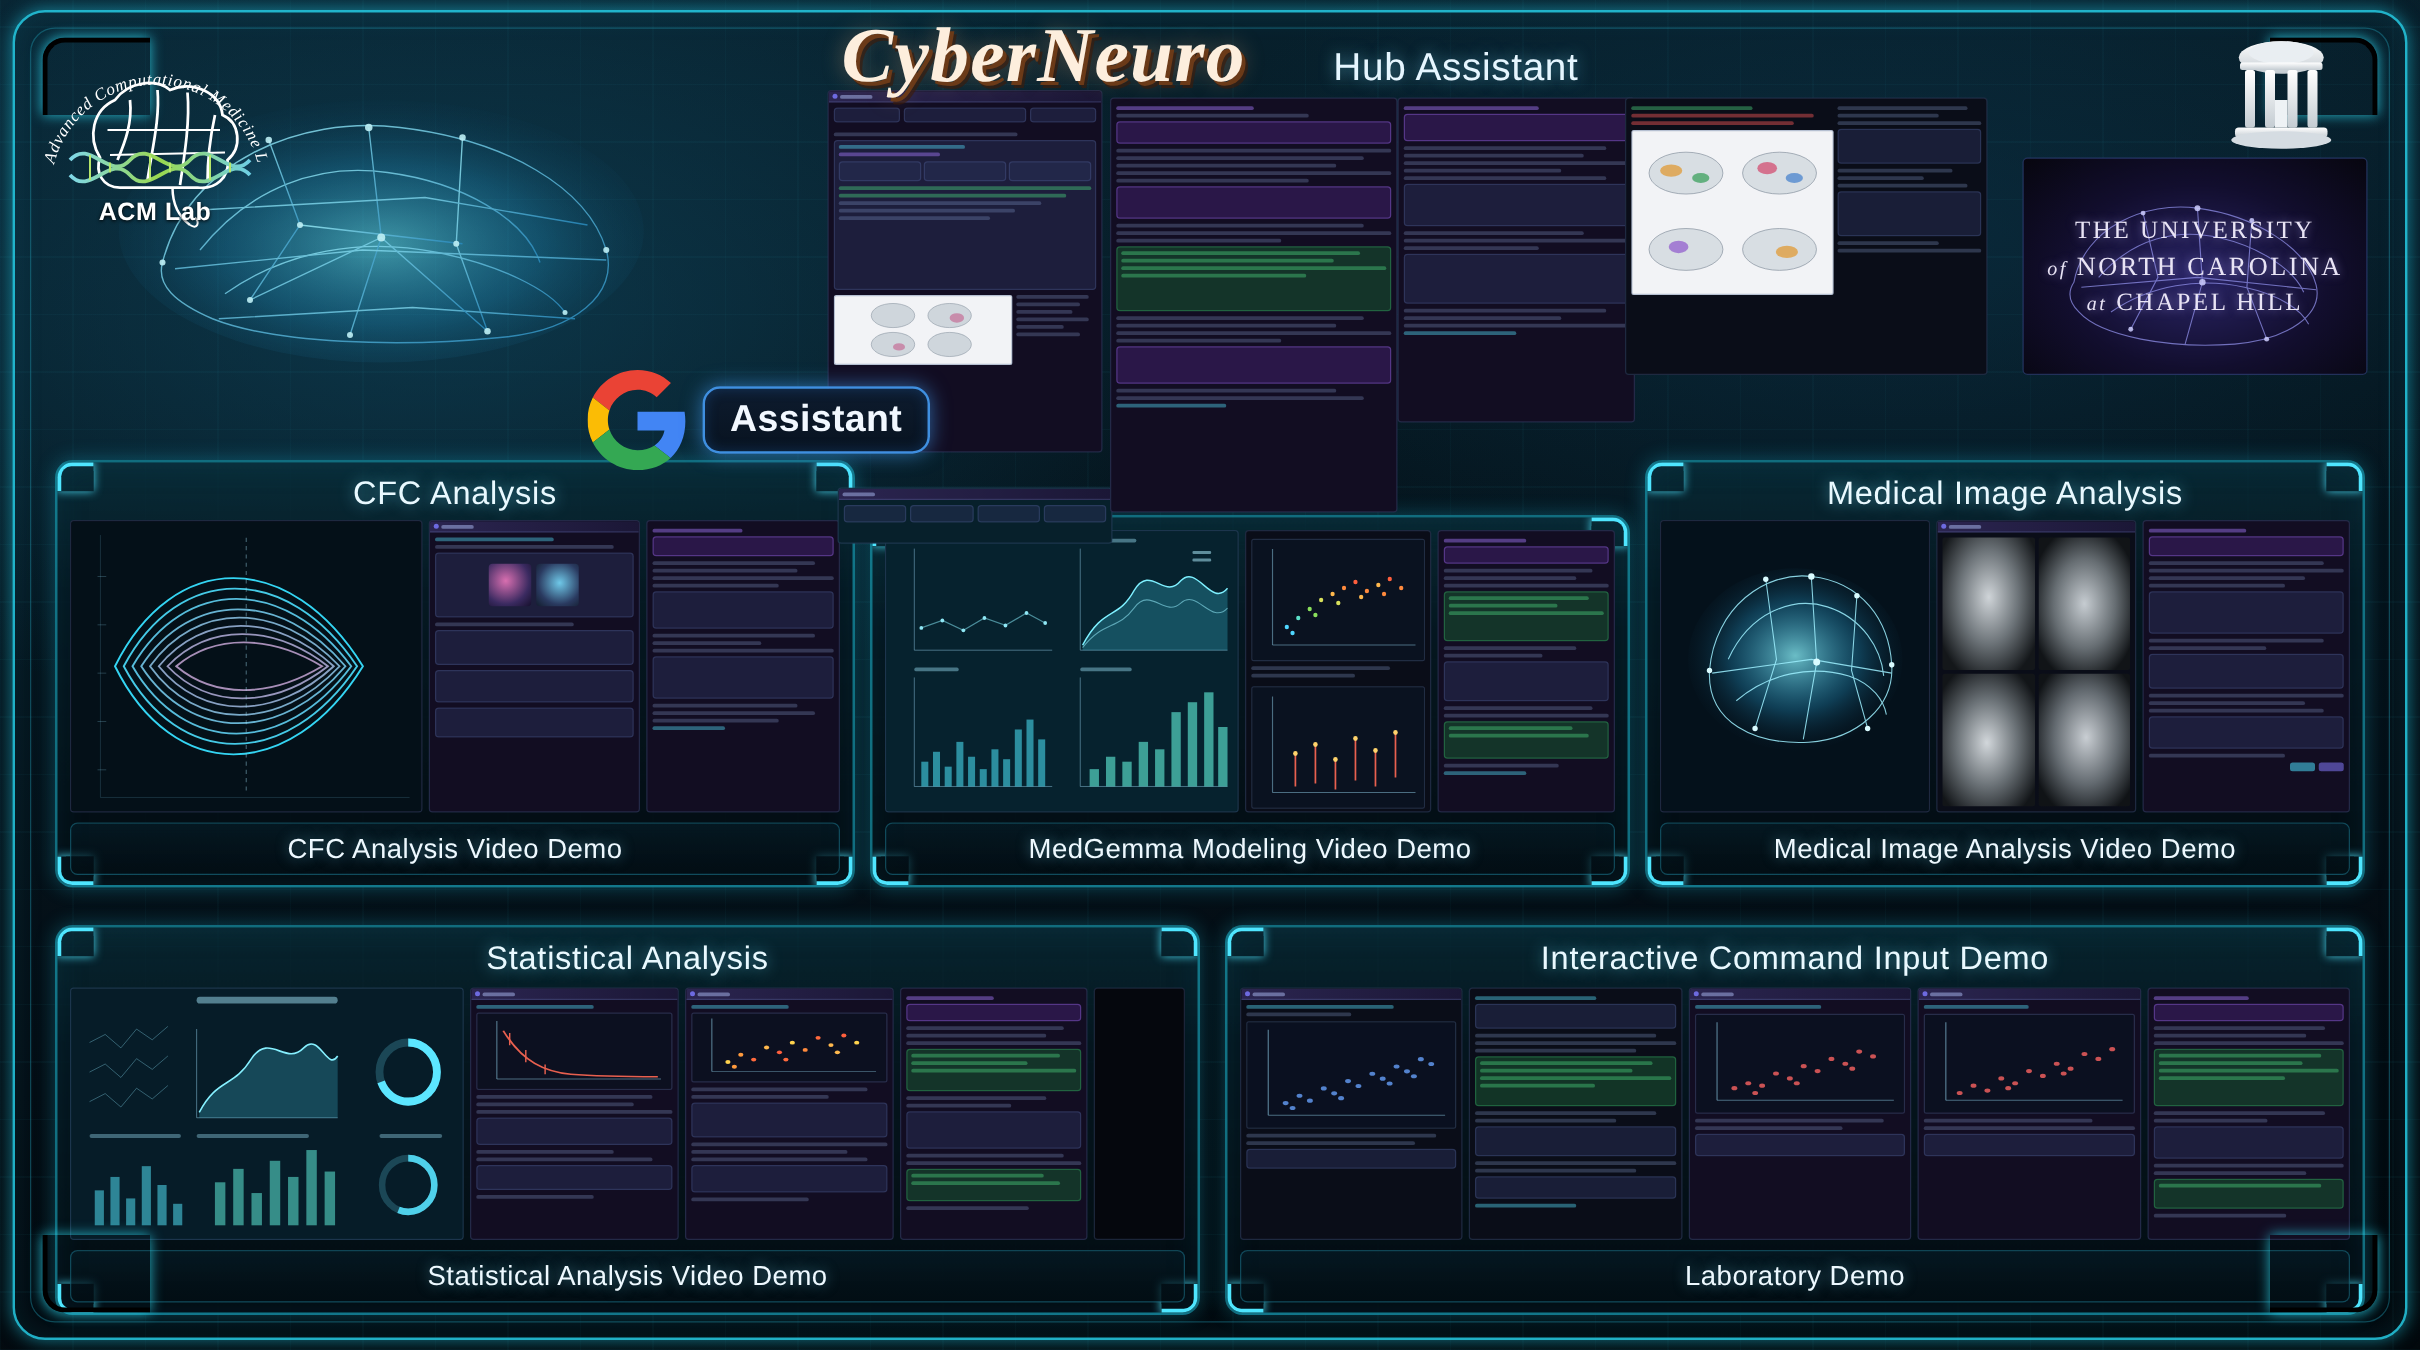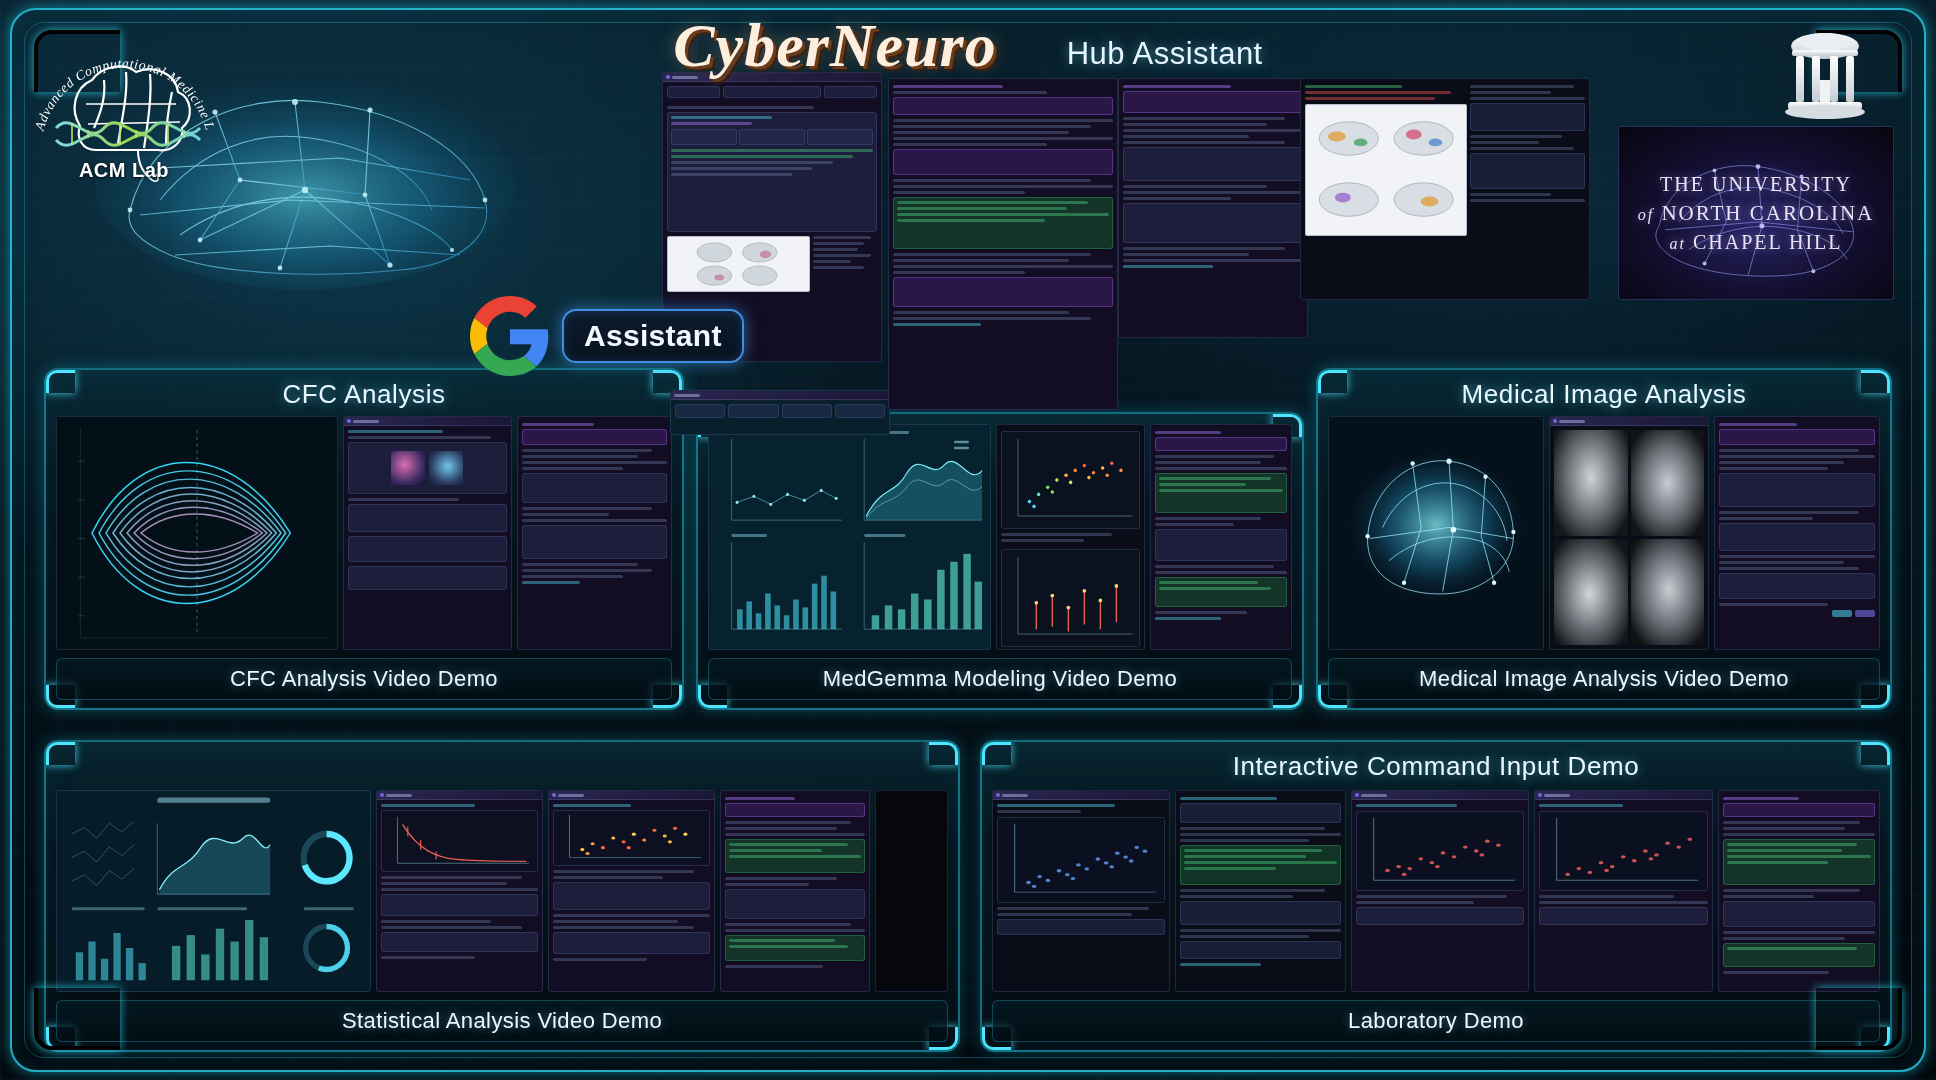--- a/index.html
+++ b/index.html
@@ -849,20 +849,21 @@
       </div>
     </div>
     <div class="panel-caption">Medical Image Analysis Video Demo</div>
   </div>
 
   <div class="panel" style="left:44px; top:740px; width:916px; height:312px;">
     <span class="pcorner pc-tl"></span>
     <span class="pcorner pc-tr"></span>
     <span class="pcorner pc-bl"></span>
     <span class="pcorner pc-br"></span>
+    <div class="panel-title">Statistical Analysis</div>
     <div class="shots" style="top:48px; bottom:58px;">
 
       <div class="shot teal" style="flex:2">
         <svg class="minichart" viewBox="0 0 300 186" preserveAspectRatio="none">
           <rect width="300" height="186" fill="#061c28"></rect>
           <rect x="96" y="6" width="108" height="5" rx="2.5" fill="rgba(160,225,245,0.5)"></rect>
 
           <g stroke="rgba(130,215,235,0.4)" stroke-width="0.7" fill="none">
             <path d="M14 40 L26 34 L38 44 L50 30 L62 38 L74 28"></path>
             <path d="M14 62 L26 56 L38 66 L50 52 L62 60 L74 50"></path>

